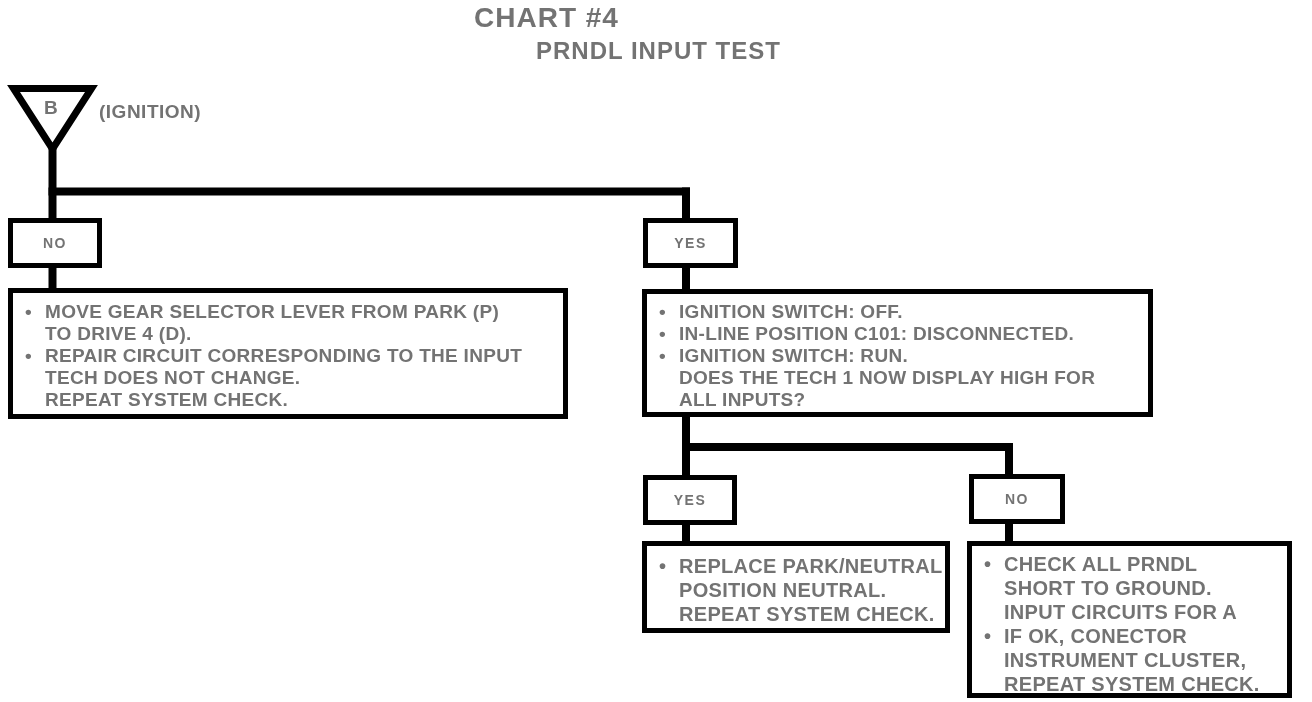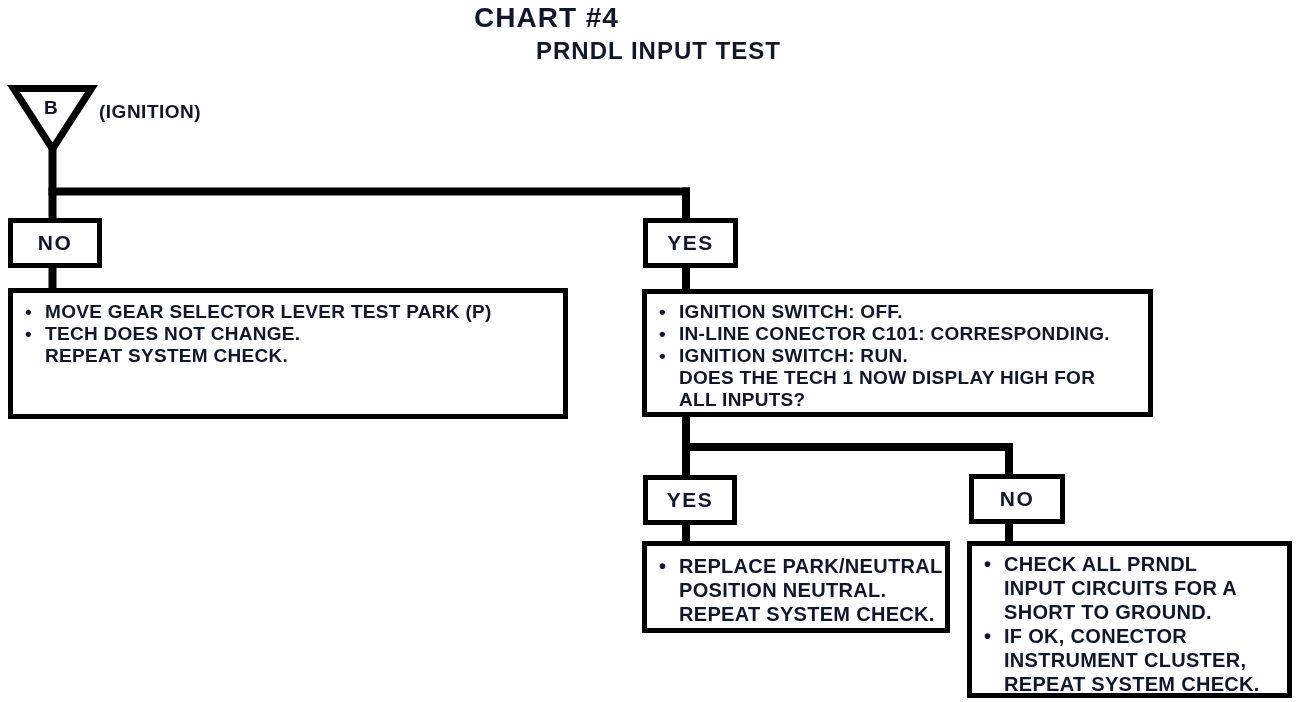--- a/index.html
+++ b/index.html
@@ -2,21 +2,21 @@
 <html><head>
 <meta charset="utf-8">
 <style>
   * { box-sizing: border-box; margin: 0; padding: 0; }
   html, body { background: #ffffff; }
   .page {
     position: relative;
     width: 1312px;
     height: 702px;
     background: #ffffff;
-    color: #0f172a;
+    color: #737373;
     font-family: "Liberation Sans", "DejaVu Sans", sans-serif;
     font-weight: 700;
     overflow: hidden;
   }
   .wires { position: absolute; left: 0; top: 0; }
 
   .title1 {
     position: absolute; left: 474px; top: 2px;
     font-size: 28px; letter-spacing: 1px; white-space: nowrap;
   }
@@ -32,21 +32,21 @@
   .cont-note {
     position: absolute; left: 99px; top: 101px;
     font-size: 19px; letter-spacing: 0.5px; white-space: nowrap;
   }
 
   .lbox {
     position: absolute;
     background: #ffffff;
     border: 5px solid #000000;
     display: flex; align-items: center; justify-content: center;
-    font-size: 21px; letter-spacing: 1.5px;
+    font-size: 14px; letter-spacing: 1.5px;
   }
   #no1  { left: 8px;   top: 218px; width: 94px; height: 50px; }
   #yes1 { left: 643px; top: 218px; width: 95px; height: 50px; }
   #yes2 { left: 643px; top: 475px; width: 94px; height: 50px; }
   #no2  { left: 969px; top: 474px; width: 96px; height: 50px; }
 
   .tbox {
     position: absolute;
     background: #ffffff;
     border: 5px solid #000000;
@@ -91,41 +91,45 @@
     <span>NO</span>
   </div>
 
   <div id="yes1" class="lbox">
     <span>YES</span>
   </div>
 
   <div id="leftAction" class="tbox">
     <div class="ln">
       <span class="bu">•</span>
-      <span>MOVE GEAR SELECTOR LEVER TEST PARK (P)</span>
+      <span>MOVE GEAR SELECTOR LEVER FROM PARK (P)</span>
+    </div>
+    <div class="ln">
+      <span>TO DRIVE 4 (D).</span>
     </div>
     <div class="ln">
       <span class="bu">•</span>
+      <span>REPAIR CIRCUIT CORRESPONDING TO THE INPUT</span>
     </div>
     <div class="ln">
       <span>TECH DOES NOT CHANGE.</span>
     </div>
     <div class="ln">
       <span>REPEAT SYSTEM CHECK.</span>
     </div>
   </div>
 
   <div id="question" class="tbox">
     <div class="ln">
       <span class="bu">•</span>
       <span>IGNITION SWITCH: OFF.</span>
     </div>
     <div class="ln">
       <span class="bu">•</span>
-      <span>IN-LINE CONECTOR C101: CORRESPONDING.</span>
+      <span>IN-LINE POSITION C101: DISCONNECTED.</span>
     </div>
     <div class="ln">
       <span class="bu">•</span>
       <span>IGNITION SWITCH: RUN.</span>
     </div>
     <div class="ln">
       <span>DOES THE TECH 1 NOW DISPLAY HIGH FOR</span>
     </div>
     <div class="ln">
       <span>ALL INPUTS?</span>
@@ -152,24 +156,24 @@
       <span>REPEAT SYSTEM CHECK.</span>
     </div>
   </div>
 
   <div id="checkBox" class="tbox">
     <div class="ln">
       <span class="bu">•</span>
       <span>CHECK ALL PRNDL</span>
     </div>
     <div class="ln">
-      <span>INPUT CIRCUITS FOR A</span>
+      <span>SHORT TO GROUND.</span>
     </div>
     <div class="ln">
-      <span>SHORT TO GROUND.</span>
+      <span>INPUT CIRCUITS FOR A</span>
     </div>
     <div class="ln">
       <span class="bu">•</span>
       <span>IF OK, CONECTOR</span>
     </div>
     <div class="ln">
       <span>INSTRUMENT CLUSTER,</span>
     </div>
     <div class="ln">
       <span>REPEAT SYSTEM CHECK.</span>

